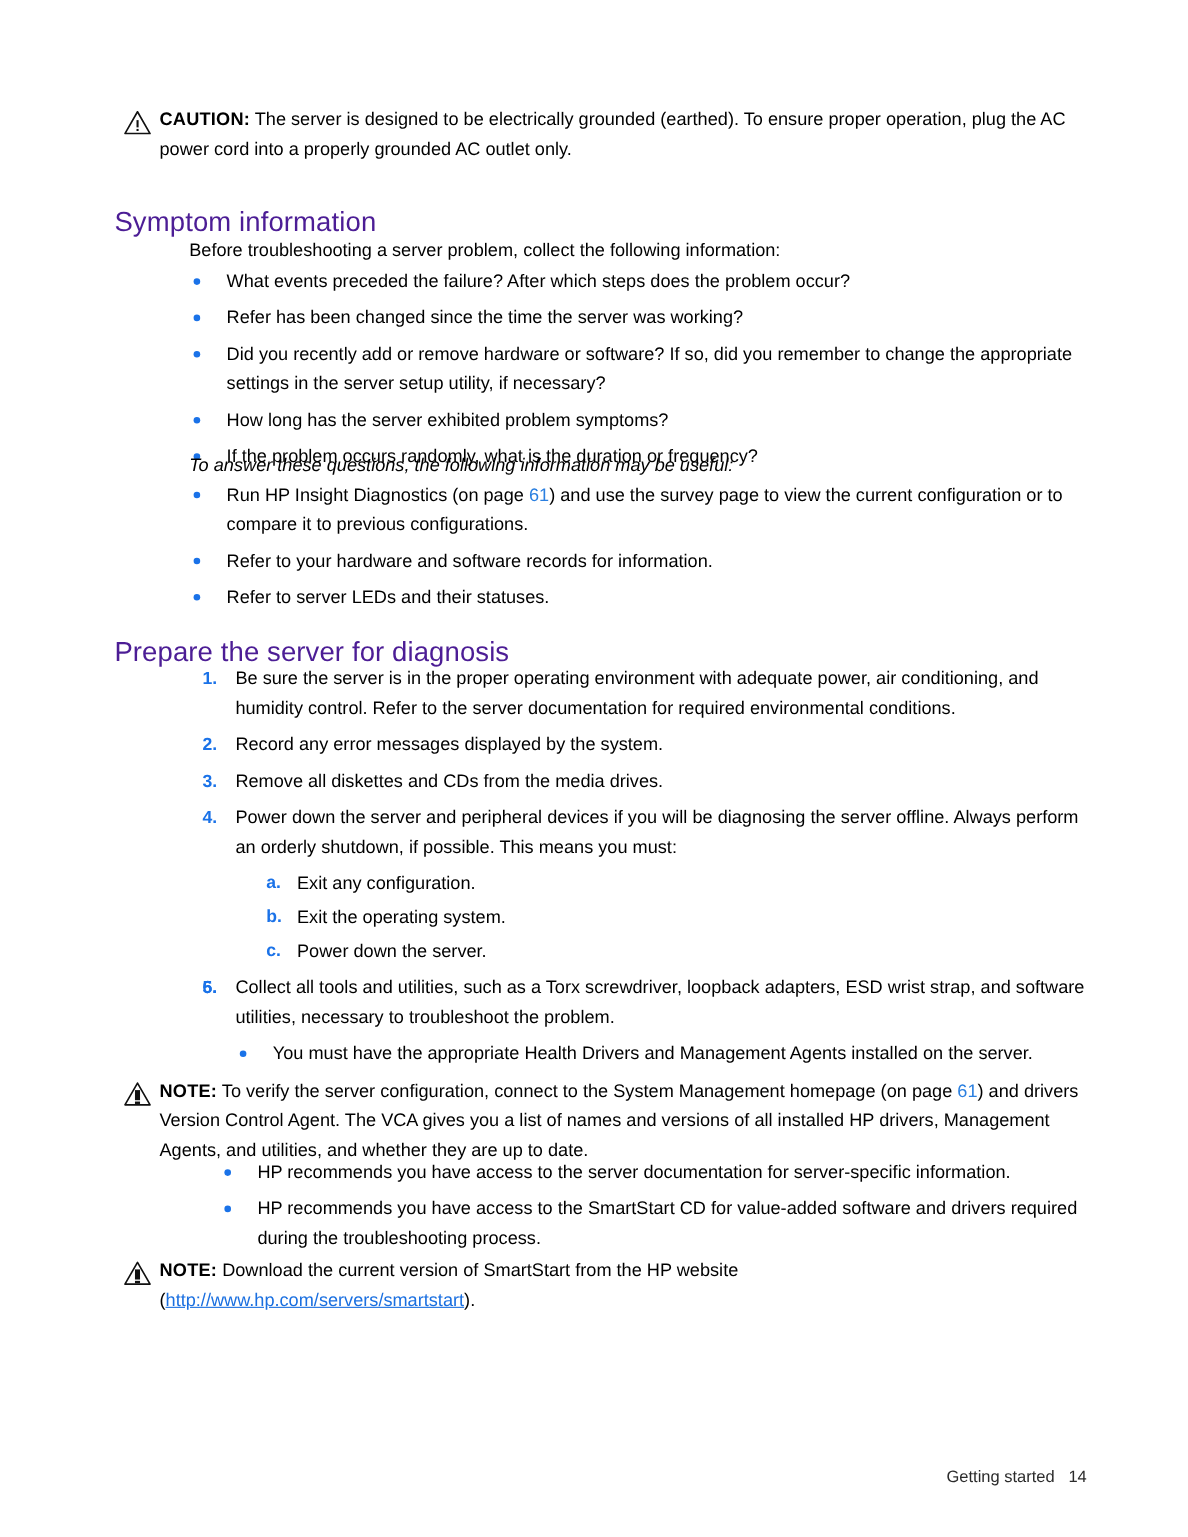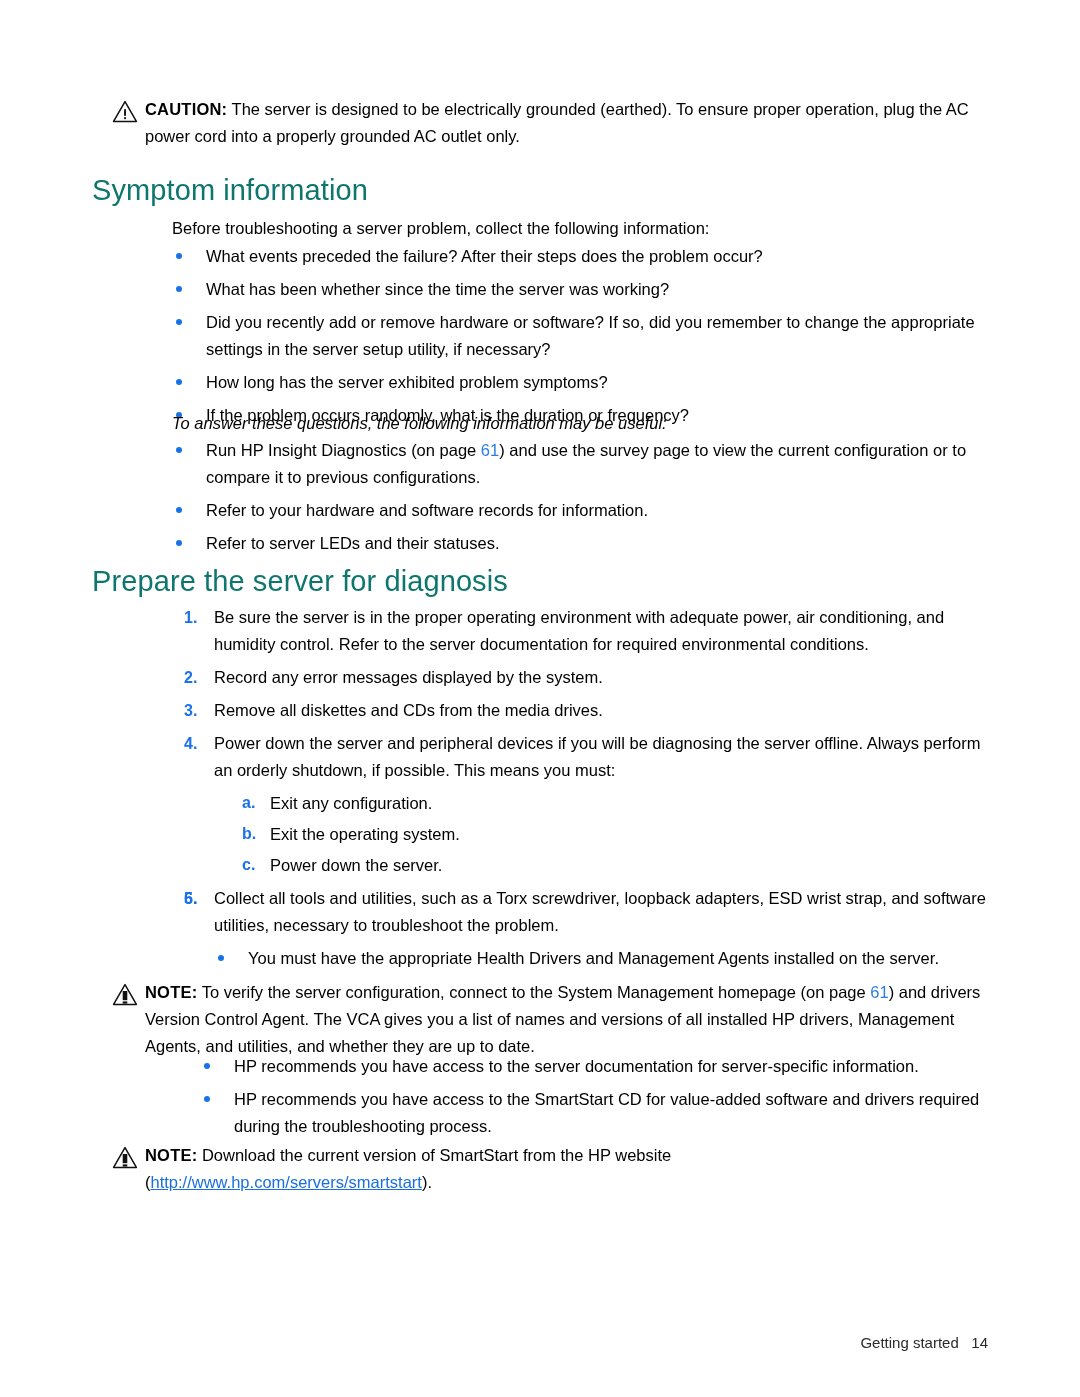--- a/index.html
+++ b/index.html
@@ -44,25 +44,25 @@
     font-size: 16.5px;
     line-height: 27px;
   }
   .admon-label {
     font-weight: bold;
     letter-spacing: 0.2px;
   }
 
   
   .h1 {
-    color: #0f766e;
-    font-size: 29px;
+    color: #4c1d95;
+    font-size: 25px;
     font-weight: normal;
     line-height: 32px;
-    margin: 0;
+    margin: 12px;
     letter-spacing: 0.1px;
   }
 
   
   p.para {
     margin: 0;
     font-size: 16.5px;
     line-height: 27px;
   }
 
@@ -181,22 +181,22 @@
       <span class="admon-label">CAUTION:</span>
       <span>The server is designed to be electrically grounded (earthed). To ensure proper operation, plug the AC power cord into a properly grounded AC outlet only.</span>
     </div>
   </div>
 
   <h1 class="blk h1" id="symptom-heading">Symptom information</h1>
 
   <p class="blk para" id="symptom-intro">Before troubleshooting a server problem, collect the following information:</p>
 
   <ul class="blk bullets" id="symptom-bullets">
-    <li><span class="dot"></span><span>What events preceded the failure? After their steps does the problem occur?</span></li>
-    <li><span class="dot"></span><span>What has been whether since the time the server was working?</span></li>
+    <li><span class="dot"></span><span>What events preceded the failure? After which steps does the problem occur?</span></li>
+    <li><span class="dot"></span><span>Refer has been changed since the time the server was working?</span></li>
     <li><span class="dot"></span><span>Did you recently add or remove hardware or software? If so, did you remember to change the appropriate settings in the server setup utility, if necessary?</span></li>
     <li><span class="dot"></span><span>How long has the server exhibited problem symptoms?</span></li>
     <li><span class="dot"></span><span>If the problem occurs randomly, what is the duration or frequency?</span></li>
   </ul>
 
   <p class="blk para" id="answer-intro">To answer these questions, the following information may be useful:</p>
 
   <ul class="blk bullets" id="answer-bullets">
     <li>
       <span class="dot"></span>

